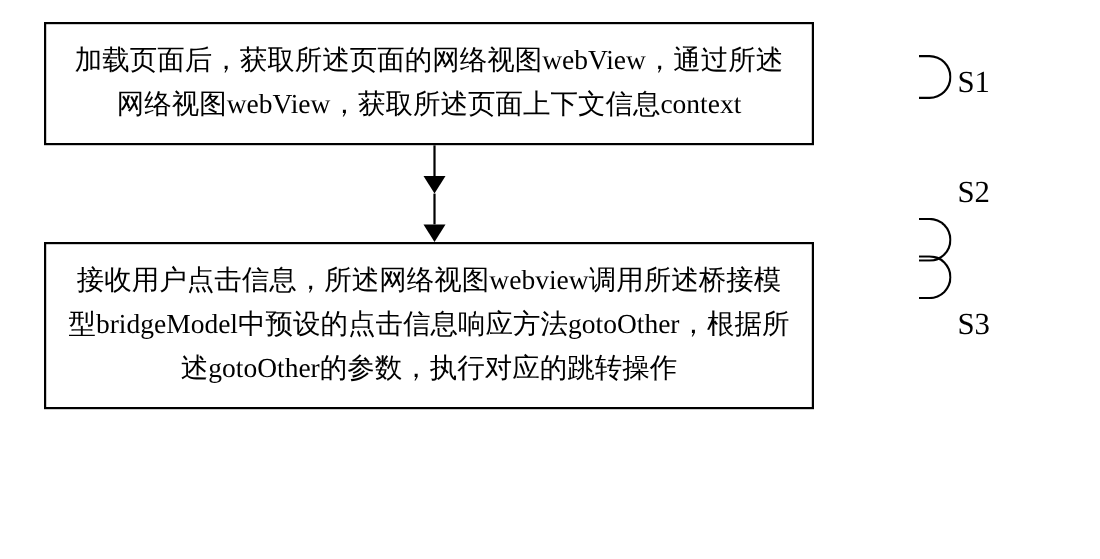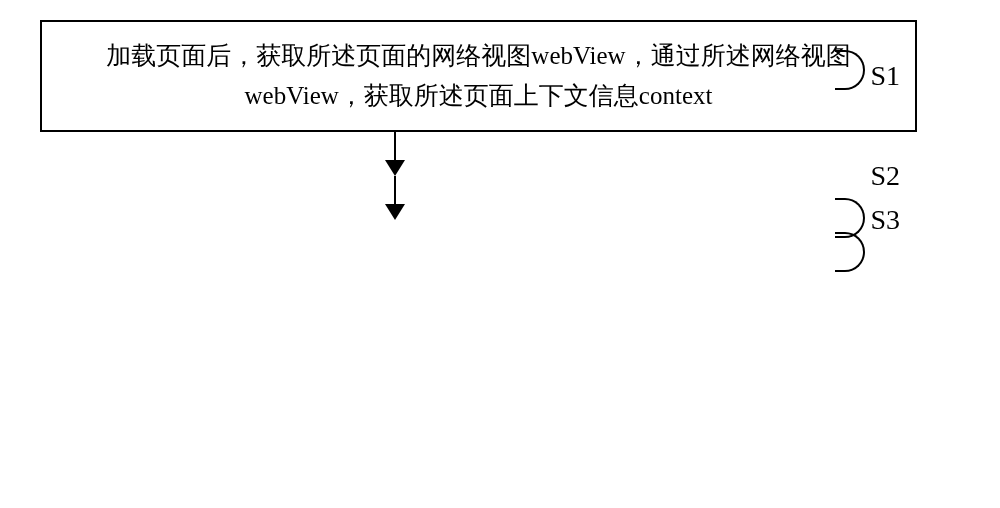--- a/index.html
+++ b/index.html
@@ -23,21 +23,21 @@
     }
     .step-wrapper {
       display: flex;
       align-items: center;
       width: 100%;
       position: relative;
     }
     .step-box {
       border: 2px solid #000;
       padding: 14px 20px;
-      width: 877px;
+      width: 700px;
       text-align: center;
       font-size: 25px;
       line-height: 1.6;
       background: #fff;
     }
     .step-label {
       font-size: 28px;
       position: absolute;
       right: 60px;
     }
@@ -95,17 +95,20 @@
     <div class="curve s2-curve"></div>
     <div class="step-label">S2</div>
   </div>
 
   <div class="arrow-container">
     <div class="arrow-line"></div>
     <div class="arrow-head"></div>
   </div>
 
   <div class="step-wrapper">
+    <div class="step-box">
+      <span>接收用户点击信息，所述网络视图webview调用所述桥接模型bridgeModel中预设的点击信息响应方法gotoOther，根据所述gotoOther的参数，执行对应的跳转操作</span>
+    </div>
     <div class="curve s3-curve"></div>
     <div class="step-label">S3</div>
   </div>
 
 </div>
 
 </body></html>

